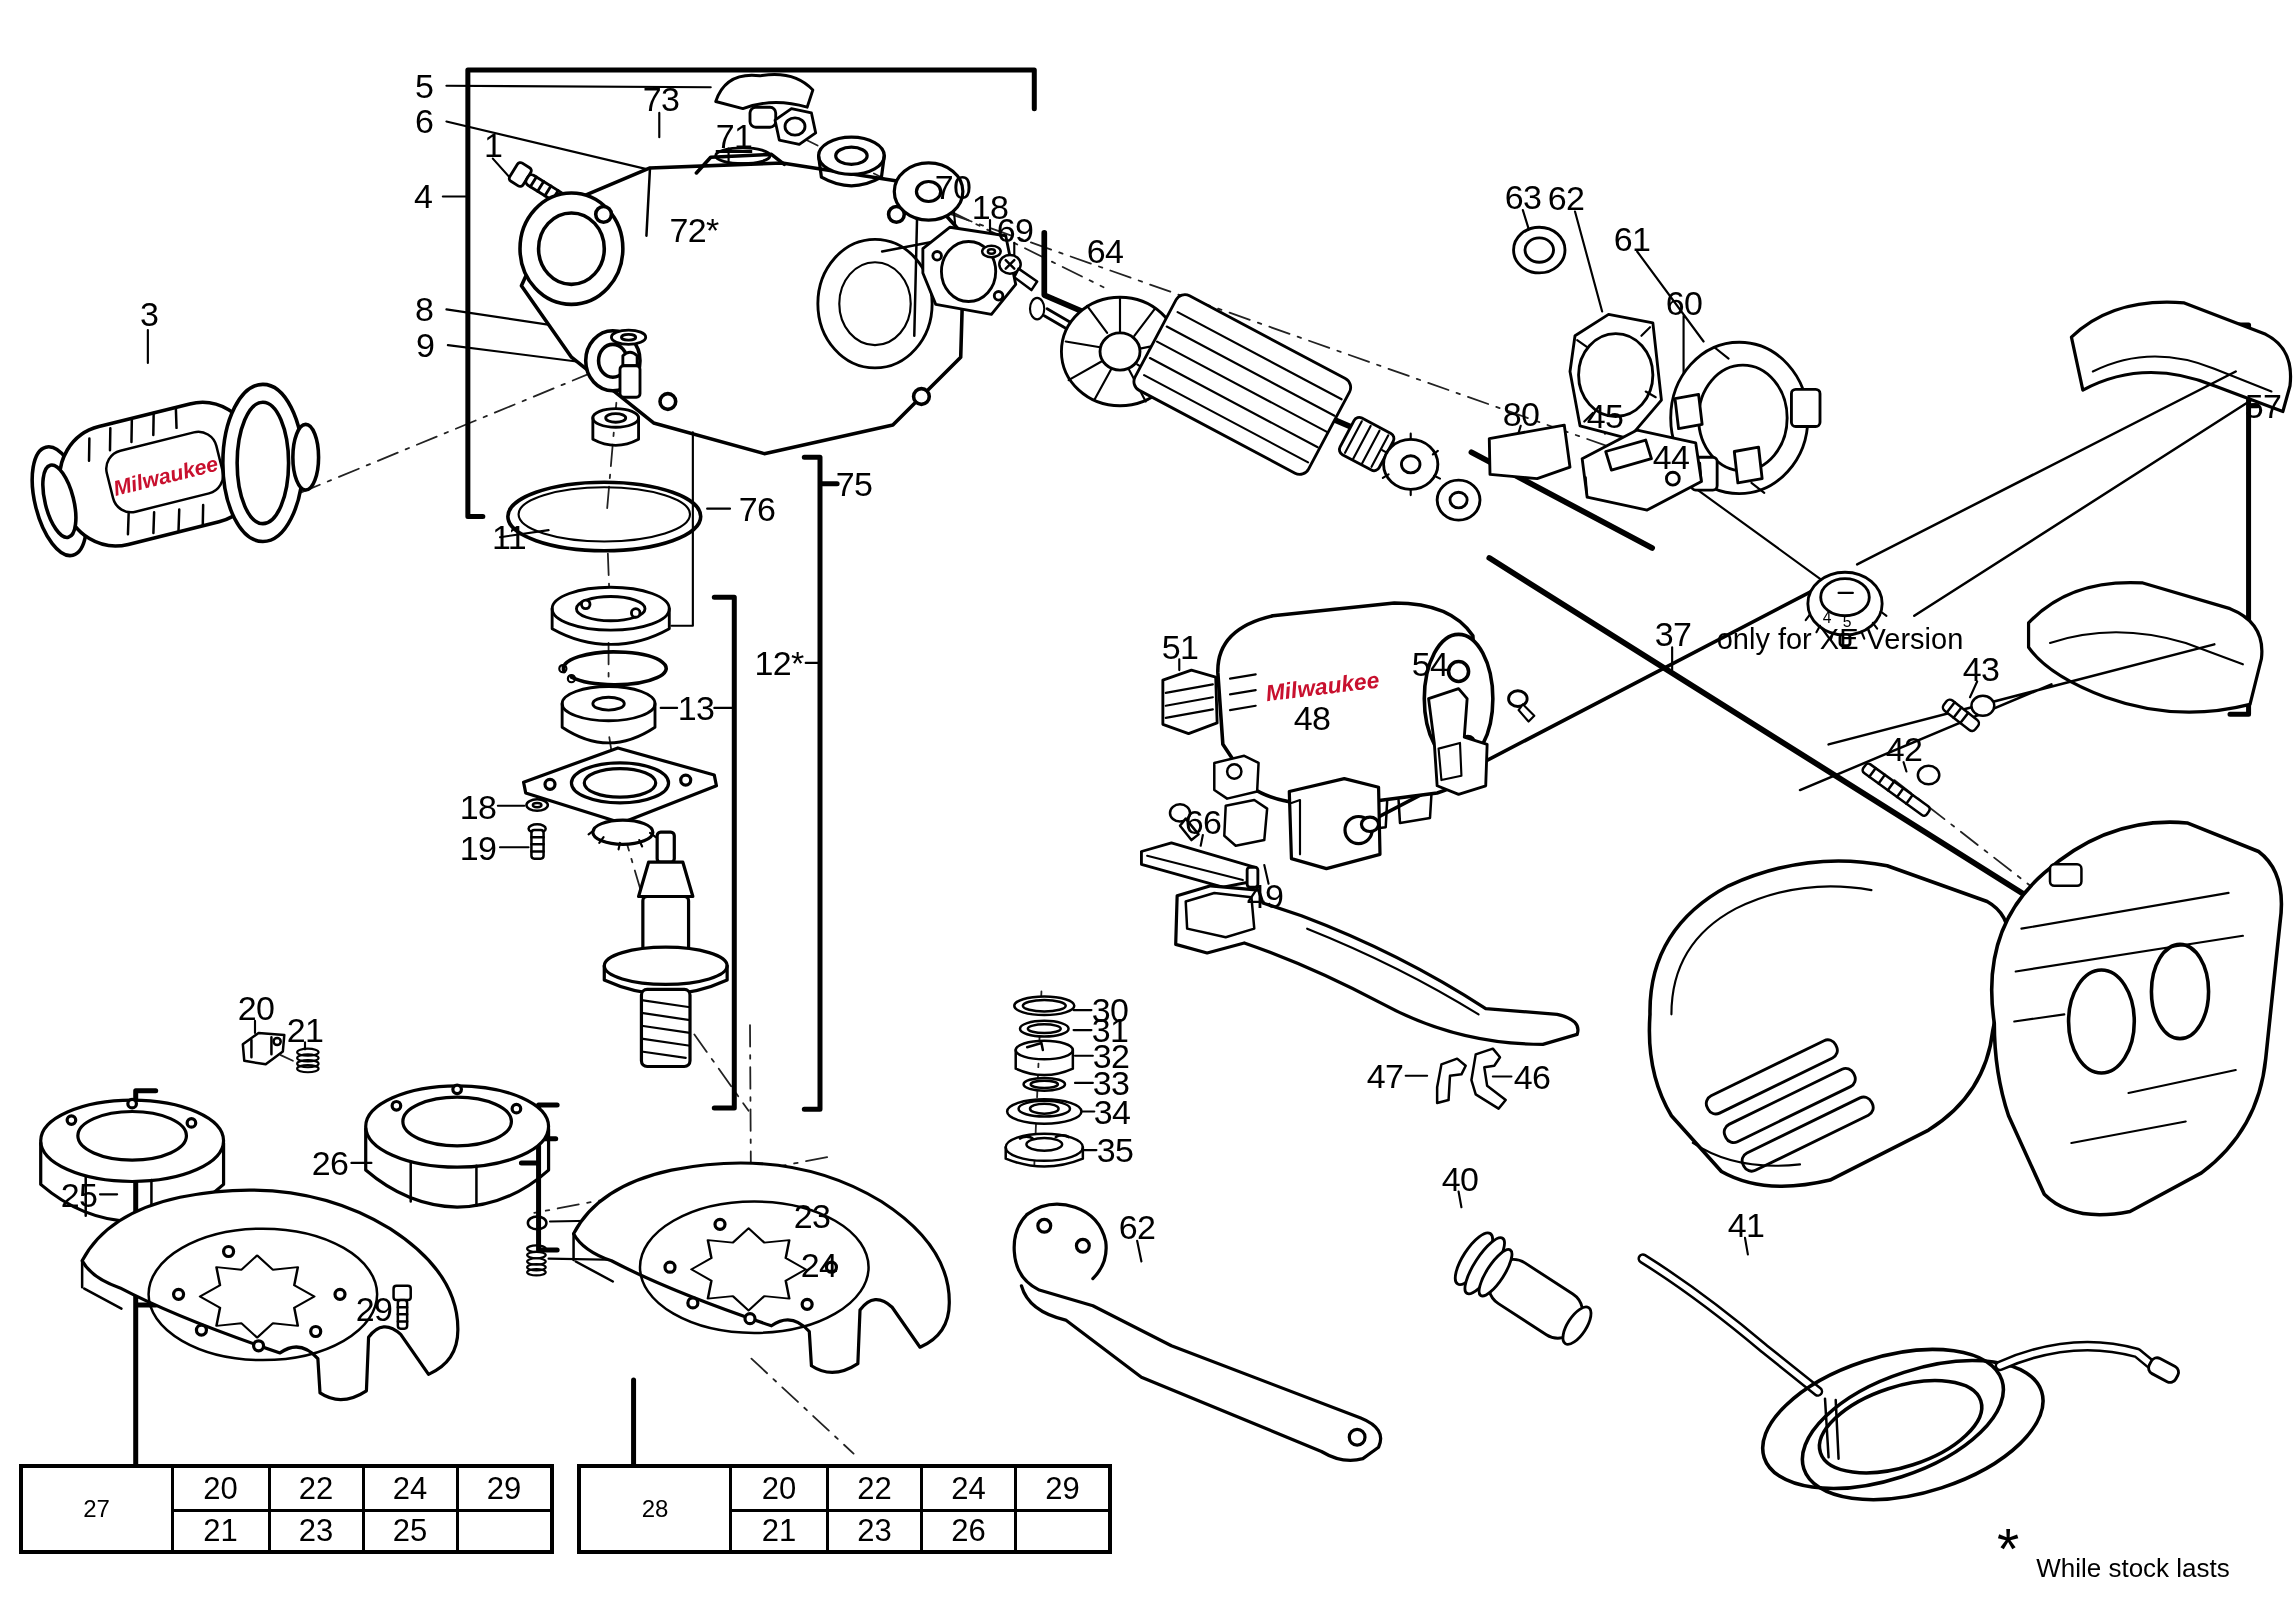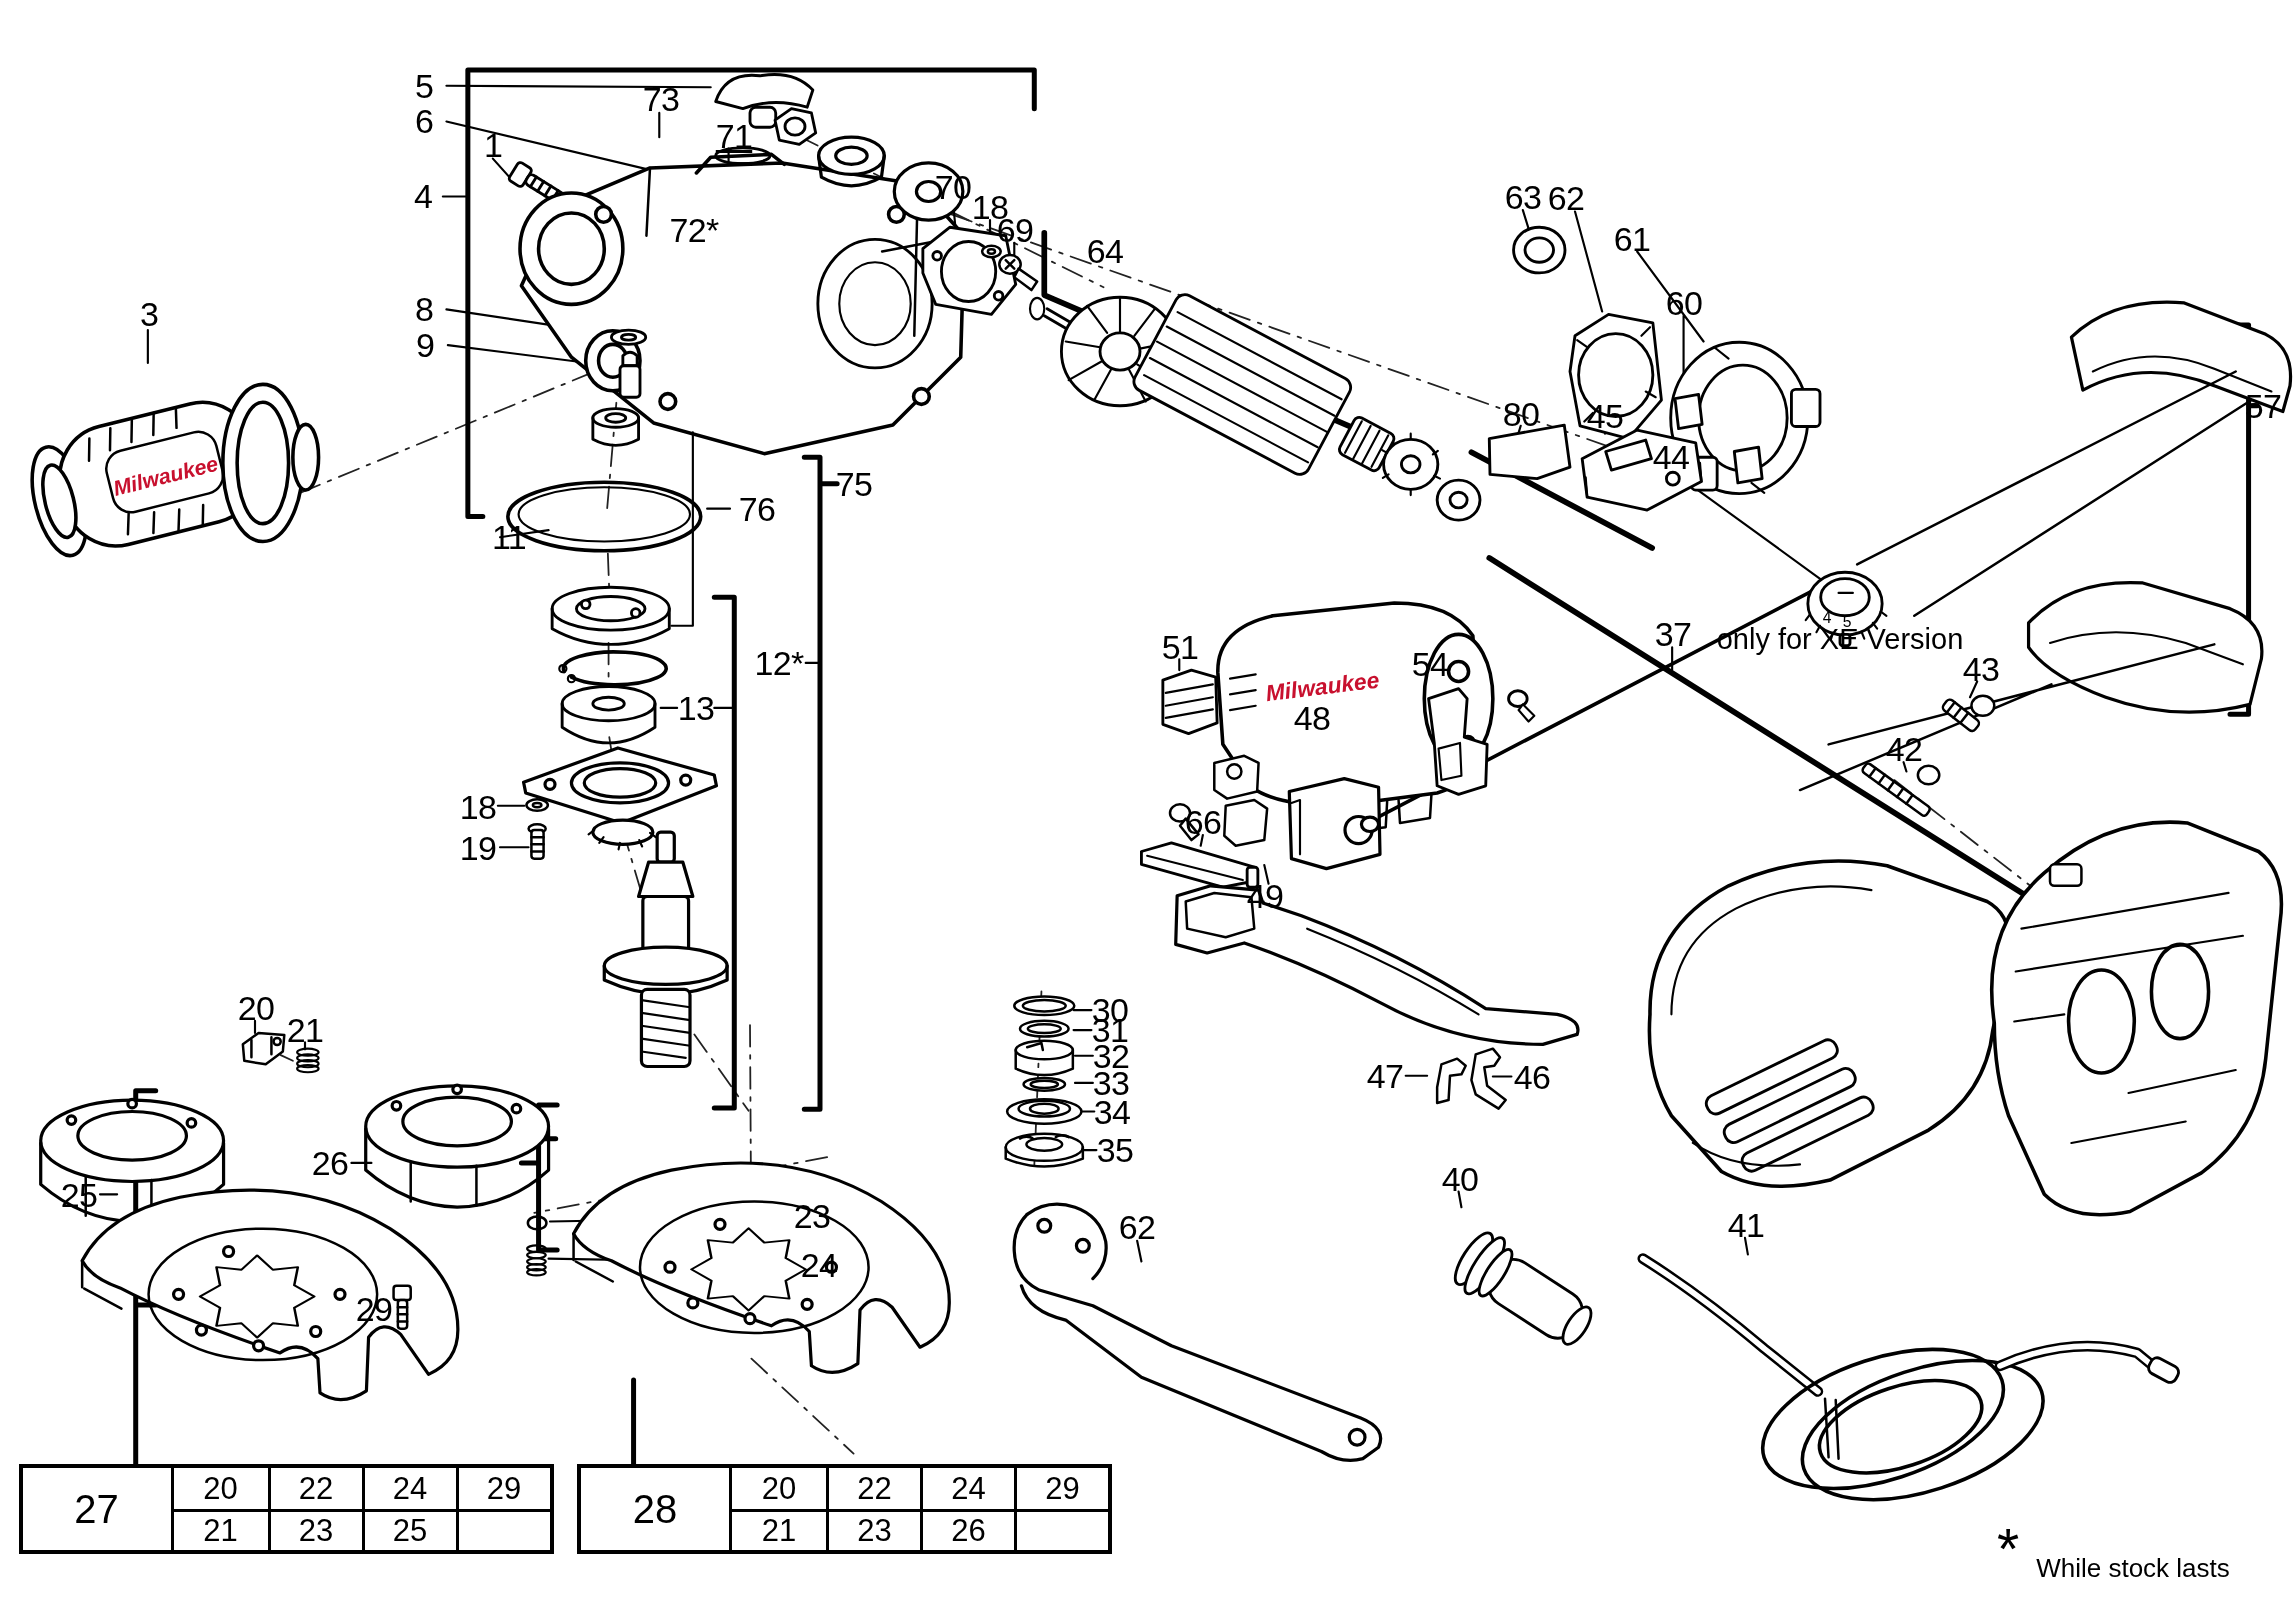--- a/index.html
+++ b/index.html
@@ -8,21 +8,21 @@
   #art{position:absolute;left:0;top:0;}
   .plabel{position:absolute;transform:translate(-50%,-50%);font-size:34px;line-height:1;
           color:#000;white-space:nowrap;letter-spacing:-0.7px;}
   .note{position:absolute;transform:translate(-50%,-50%);white-space:nowrap;}
   #xe-note{font-size:29px;}
   #stock-star{font-size:57px;transform:translate(-50%,-60%);}
   #stock-text{font-size:26px;}
   .ptable{position:absolute;display:grid;grid-template-columns:151px 94px 94px 94px 94px;
           grid-auto-rows:41px;border:4.3px solid #000;background:#fff;}
   .ptable .hd{grid-row:1/3;display:flex;align-items:center;justify-content:center;
-              font-size:40px;border-right:3.6px solid #000;}
+              font-size:24px;border-right:3.6px solid #000;}
   .ptable .c{display:flex;align-items:center;justify-content:center;font-size:31px;}
 </style>
 </head>
 <body>
 
 <div id="stage">
 
 <svg id="art" width="2295" height="1623" viewBox="0 0 3213 2272" stroke-linecap="round" stroke-linejoin="round">
 
   <g stroke="#222" stroke-width="2.5" fill="none" stroke-dasharray="30 12 5 12">

